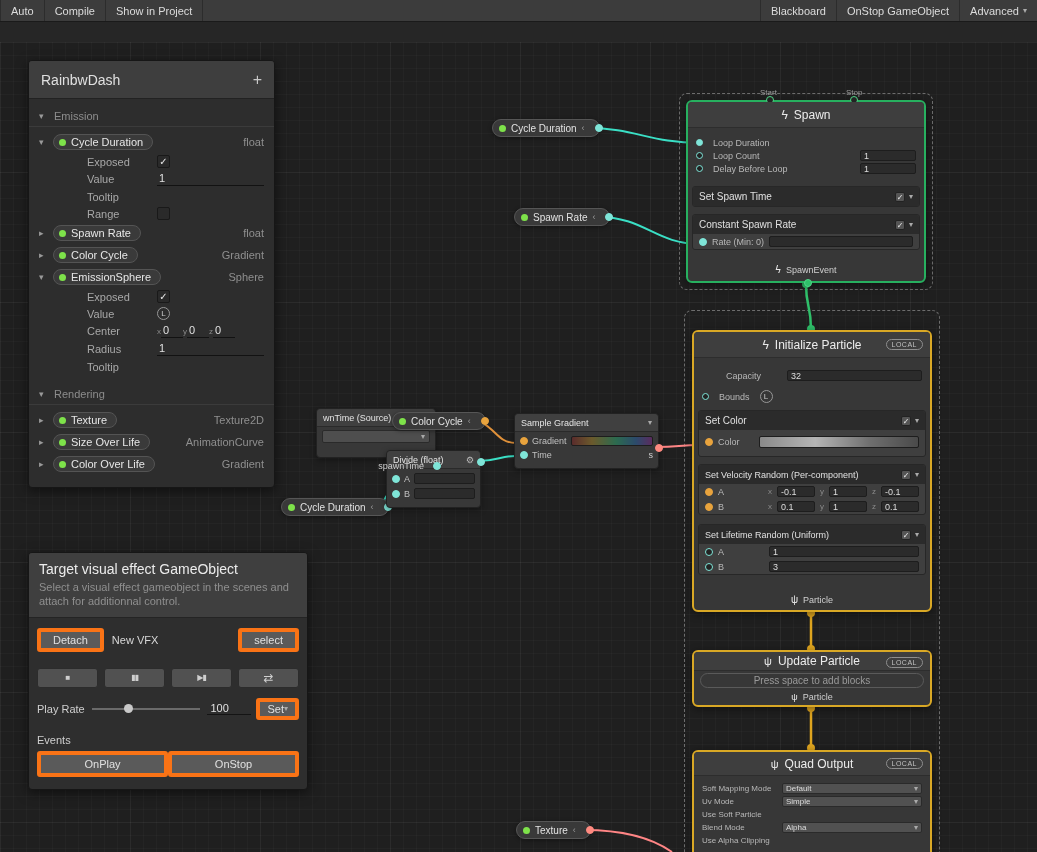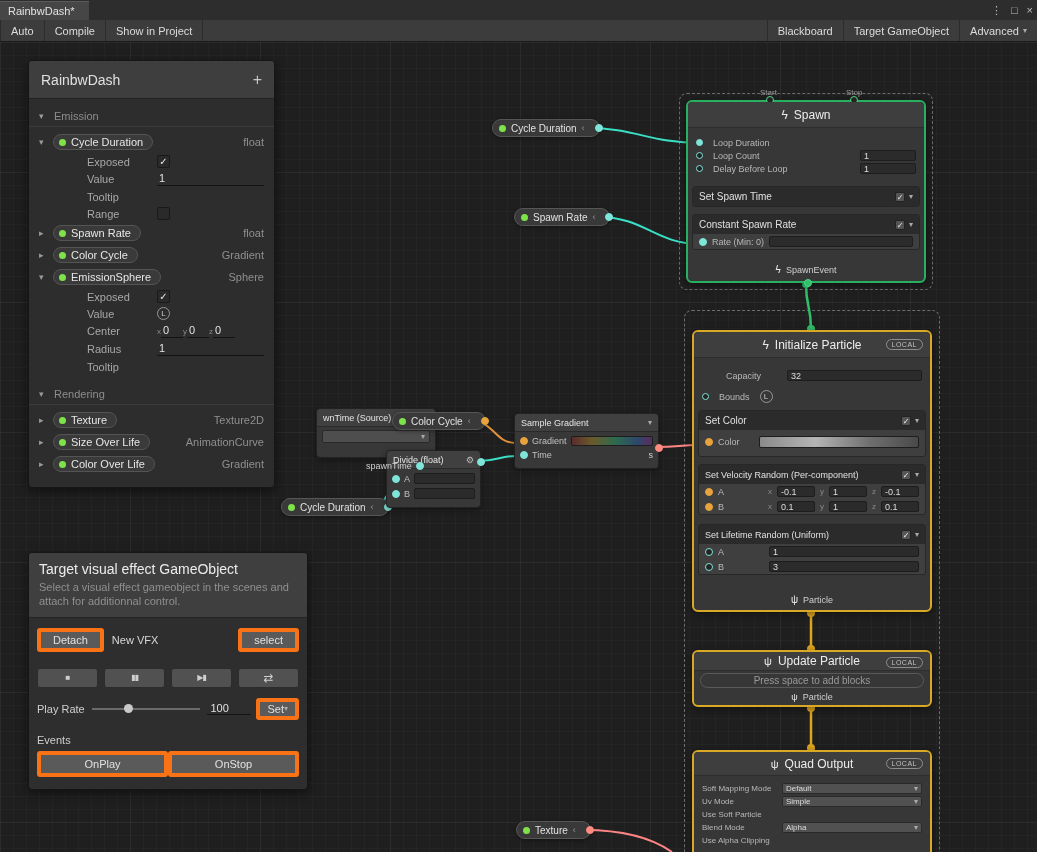--- a/index.html
+++ b/index.html
@@ -139,47 +139,37 @@
   .pr-val{width:44px;border-bottom:1px solid #141414;color:#e0e0e0;padding-left:3px}
   .events-label{margin:14px 0 5px;font-size:11px;color:#cfcfcf}
   .event-btns{display:flex;}
   .event-btns .btn{flex:1;padding:3px 0}
 </style>
 </head>
 <body>
 
 <div class="screen">
 
-  <div class="tabbar">
-    <div class="tab">
-      <span>RainbwDash*</span>
-    </div>
-    <div class="tab-controls">
-      <span>⋮</span>
-      <span>□</span>
-      <span>×</span>
-    </div>
-  </div>
 
   <div class="toolbar">
     <div class="tb">
         <span>Auto</span>
       </div>
     <div class="tb">
         <span>Compile</span>
       </div>
     <div class="tb">
         <span>Show in Project</span>
       </div>
     <div class="tb-right">
       <div class="tb">
           <span>Blackboard</span>
         </div>
       <div class="tb">
-          <span>Target GameObject</span>
+          <span>OnStop GameObject</span>
         </div>
       <div class="tb">
         <span>Advanced</span>
         <span class="caret">▾</span>
       </div>
     </div>
   </div>
 
   <div class="canvas">
 
@@ -207,21 +197,21 @@
     </svg>
 
     <div class="opnode abs" style="left:316px;top:366px;width:120px;height:50px">
       <div class="op-title">
           <span>wnTime (Source)</span>
         </div>
       <div class="op-dd">
         <span class="caret">▾</span>
       </div>
     </div>
-    <div class="abs" style="left:366px;top:417px;width:75px;height:14px;display:flex;align-items:center;justify-content:flex-start;gap:4px;font-size:9px;color:#cfcfcf;z-index:3">
+    <div class="abs" style="left:366px;top:417px;width:75px;height:14px;display:flex;align-items:center;justify-content:flex-end;gap:9px;font-size:9px;color:#cfcfcf;z-index:3">
       <span>spawnTime</span>
       <span class="port p-teal filled"></span>
     </div>
 
     <div class="opnode abs" style="left:386px;top:408px;width:95px;height:58px;z-index:2">
       <div class="op-title">
         <span>Divide (float)</span>
         <span class="right">
             <span style="font-size:9px">⚙</span>
           </span>

